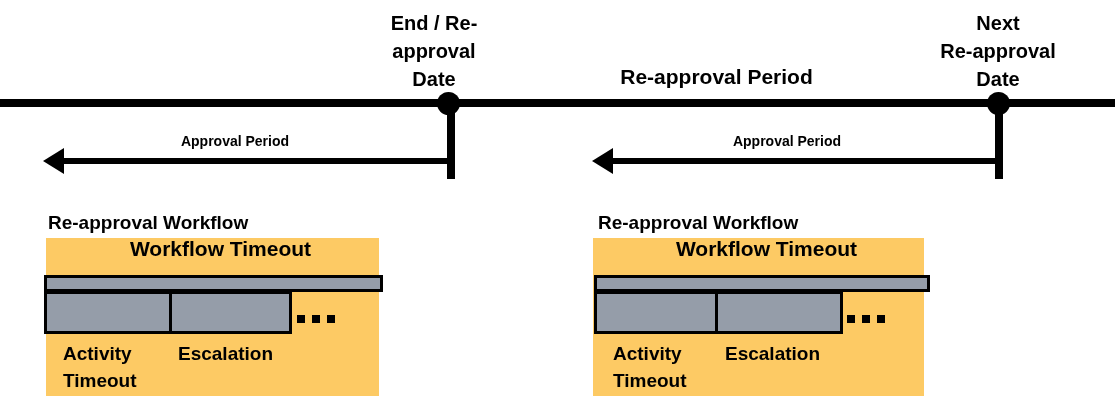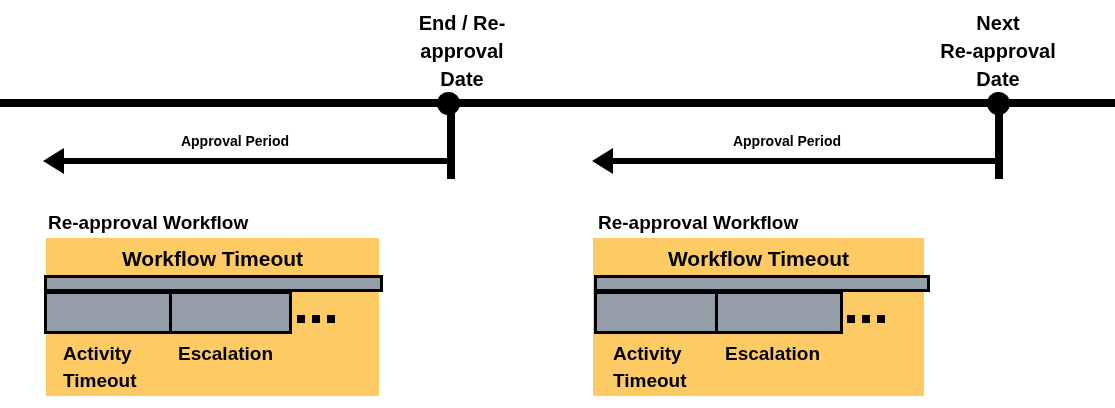--- a/index.html
+++ b/index.html
@@ -20,21 +20,21 @@
   .tl-dot    { width: 23px; height: 23px; border-radius: 50%; background: #000; top: 92px; }
   .dot-end   { left: 437px; }
   .dot-next  { left: 987px; }
   .tl-tick   { width: 8px; height: 76px; background: #000; top: 103px; }
   .tick-end  { left: 447px; }
   .tick-next { left: 995px; }
 
   
   .lbl { text-align: center; white-space: pre-line; }
   .marker-lbl      { top: 9px; width: 160px; font-size: 20px; line-height: 28px; }
-  .marker-end      { left: 382px; }
+  .marker-end      { left: 354px; }
   .marker-next     { left: 918px; }
   .reapproval-lbl  { left: 584px; top: 63px; width: 265px; font-size: 21px; line-height: 28px; }
   .ap-lbl          { top: 128px; width: 200px; font-size: 14px; line-height: 27px; }
   .ap-left         { left: 135px; }
   .ap-right        { left: 687px; }
 
   
   .shaft { top: 158px; height: 6px; background: #000; }
   .shaft-left  { left: 58px;  width: 393px; }
   .shaft-right { left: 608px; width: 391px; }
@@ -49,21 +49,21 @@
 
   
   .wf-title { top: 211px; font-size: 19px; line-height: 24px; }
   .wf-title-left  { left: 48px; }
   .wf-title-right { left: 598px; }
 
   .wf-orange { top: 238px; height: 158px; }
   .wf-orange-left  { left: 46px;  width: 333px; }
   .wf-orange-right { left: 593px; width: 331px; }
 
-  .wf-timeout-lbl { top: 245px; text-align: center; font-size: 21px; line-height: 28px; }
+  .wf-timeout-lbl { top: 235px; text-align: center; font-size: 21px; line-height: 28px; padding-left: 8px; }
   .wf-timeout-left  { left: 46px;  width: 333px; }
   .wf-timeout-right { left: 593px; width: 331px; }
 
   .wf-bar {
     top: 275px; height: 17px;
     border: 3px solid #000; box-sizing: border-box;
   }
   .wf-bar-left  { left: 44px;  width: 339px; }
   .wf-bar-right { left: 594px; width: 336px; }
 
@@ -97,20 +97,21 @@
   <div class="abs tl-dot dot-next"></div>
   <div class="abs tl-tick tick-end"></div>
   <div class="abs tl-tick tick-next"></div>
 
   <div class="abs lbl marker-lbl marker-end">End / Re-
 approval
 Date</div>
   <div class="abs lbl marker-lbl marker-next">Next
 Re-approval
 Date</div>
+  <div class="abs lbl reapproval-lbl">Re-approval Period</div>
 
   <div class="abs lbl ap-lbl ap-left">Approval Period</div>
   <div class="abs shaft shaft-left"></div>
   <div class="abs ahead ahead-left"></div>
 
   <div class="abs lbl ap-lbl ap-right">Approval Period</div>
   <div class="abs shaft shaft-right"></div>
   <div class="abs ahead ahead-right"></div>
 
   <div class="abs wf-title wf-title-left">Re-approval Workflow</div>

